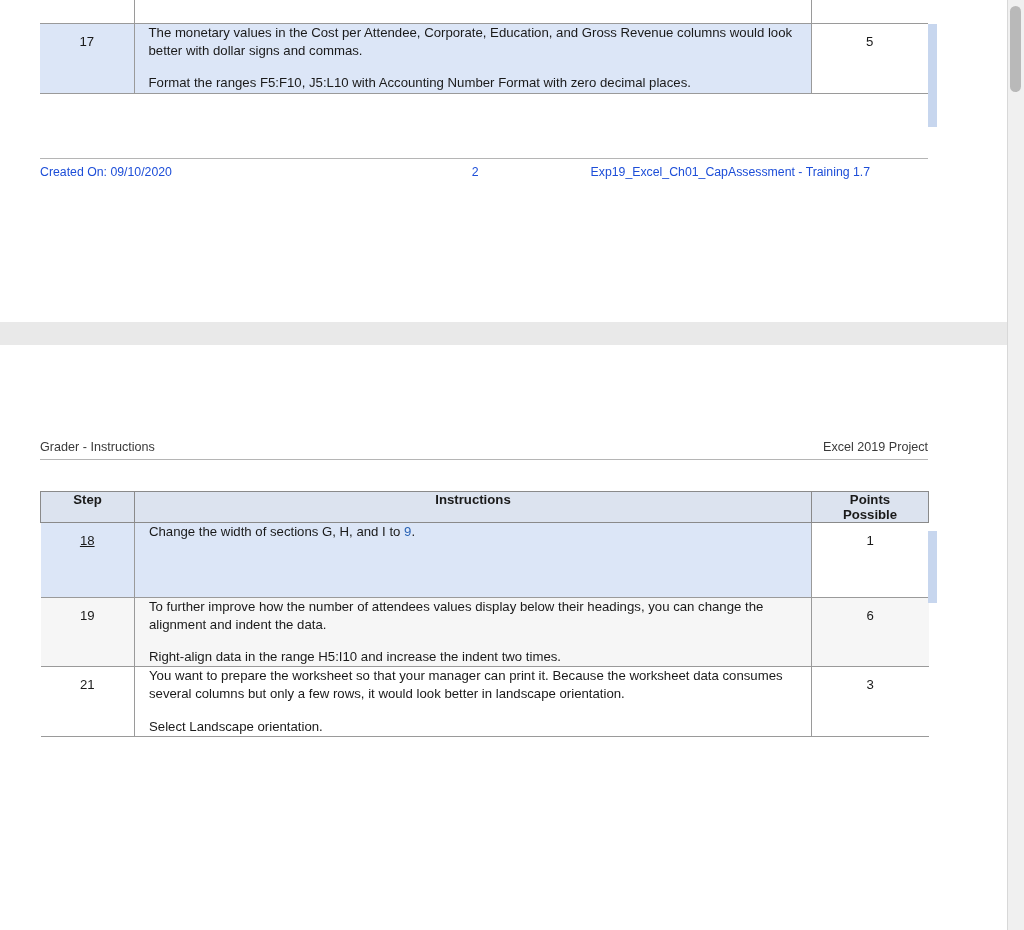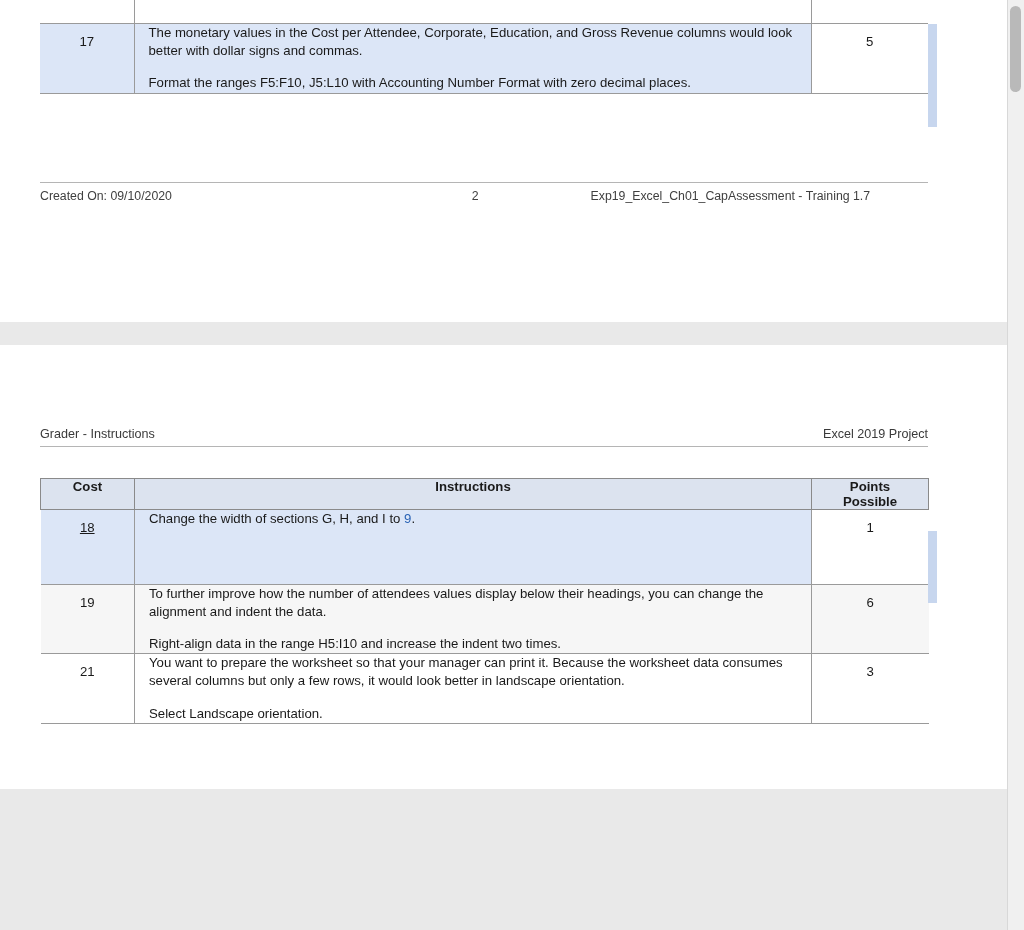--- a/index.html
+++ b/index.html
@@ -24,22 +24,22 @@
     width: 1008px;
     height: 322px;
     padding: 0 40px;
   }
   .gap {
     height: 23px;
     background: #e9e9e9;
   }
   .page-two {
     width: 1008px;
-    height: 444px;
-    padding: 3px 40px;
+    height: 585px;
+    padding: 16px 40px;
   }
 
   
   table.instr {
     border-collapse: collapse;
     width: 888px;
     table-layout: fixed;
   }
   table.instr td, table.instr th {
     vertical-align: top;
@@ -122,27 +122,27 @@
   .vline {
     position: absolute;
     top: 0;
     bottom: 0;
     width: 0;
     border-left: 1px solid #9a9a9a;
   }
 
   
   .footer {
-    margin-top: 88px;
+    margin-top: 64px;
     width: 888px;
     border-top: 1px solid #b5b5b5;
     padding-top: 6px;
     display: flex;
     font-size: 12.3px;
-    color: #404040;
+    color: #1d4ed8;
   }
   .footer .left { width: 36%; }
   .footer .center { width: 26%; text-align: center; }
   .footer .right { width: 38%; text-align: left; }
 
   
   .pg2-head {
     padding-top: 79px;
   }
   .doc-head {
@@ -226,21 +226,21 @@
   <div class="spacer-32"></div>
 
   <table class="instr">
     <colgroup>
       <col class="col-step">
         <col class="col-instr">
         <col class="col-pts">
     </colgroup>
     <thead>
       <tr class="hdr">
-        <th>Cost</th>
+        <th>Step</th>
         <th>Instructions</th>
         <th>
           <span>Points</span><br>
           <span>Possible</span>
         </th>
       </tr>
     </thead>
     <tbody>
 
       <tr class="row shaded hl">

